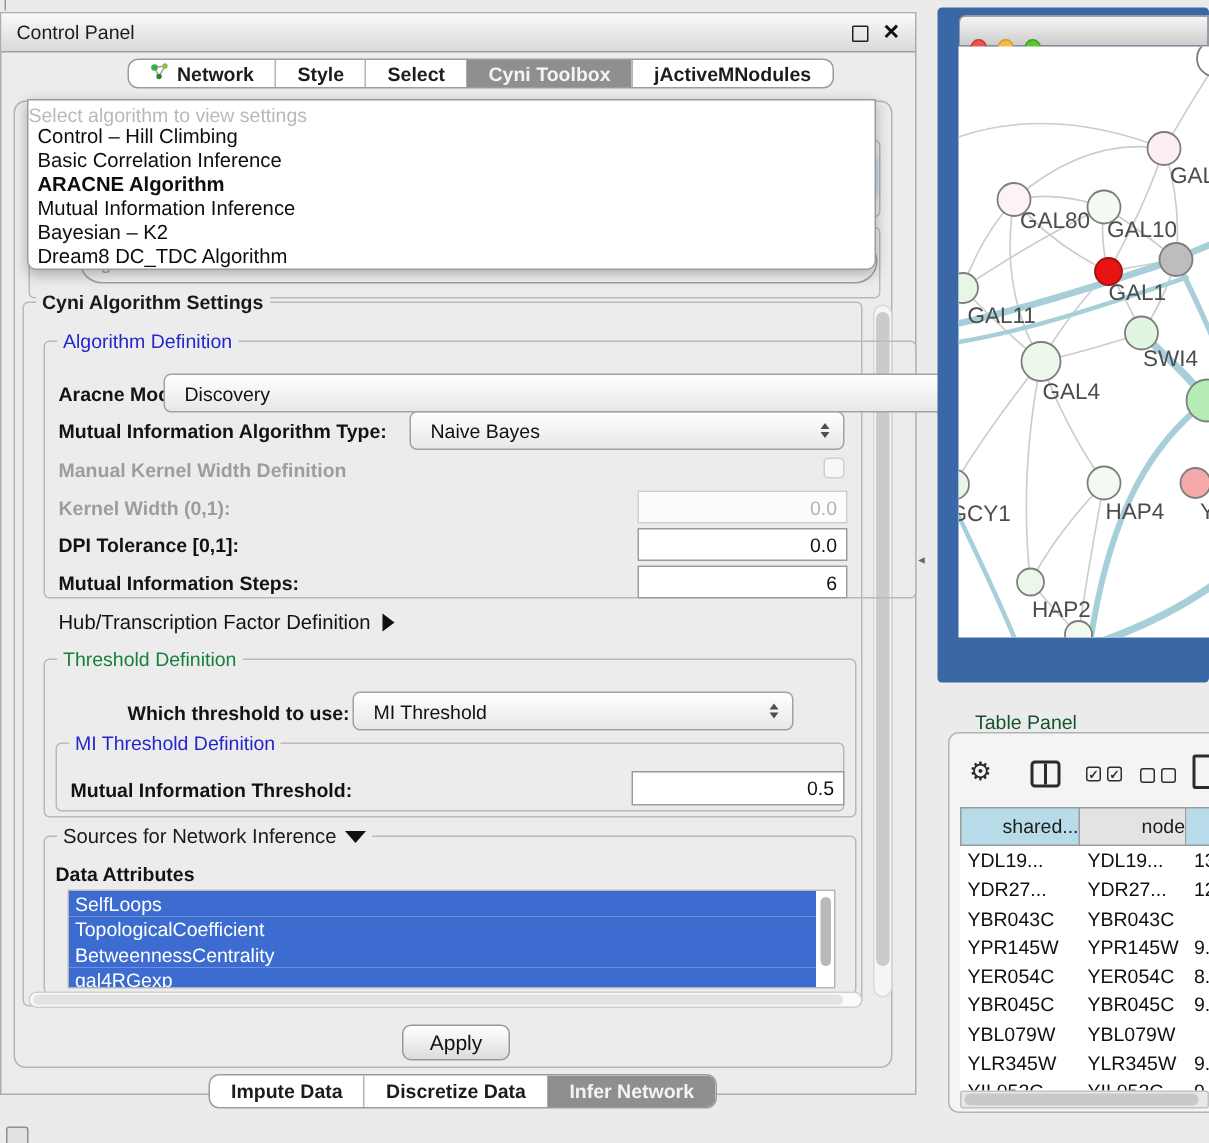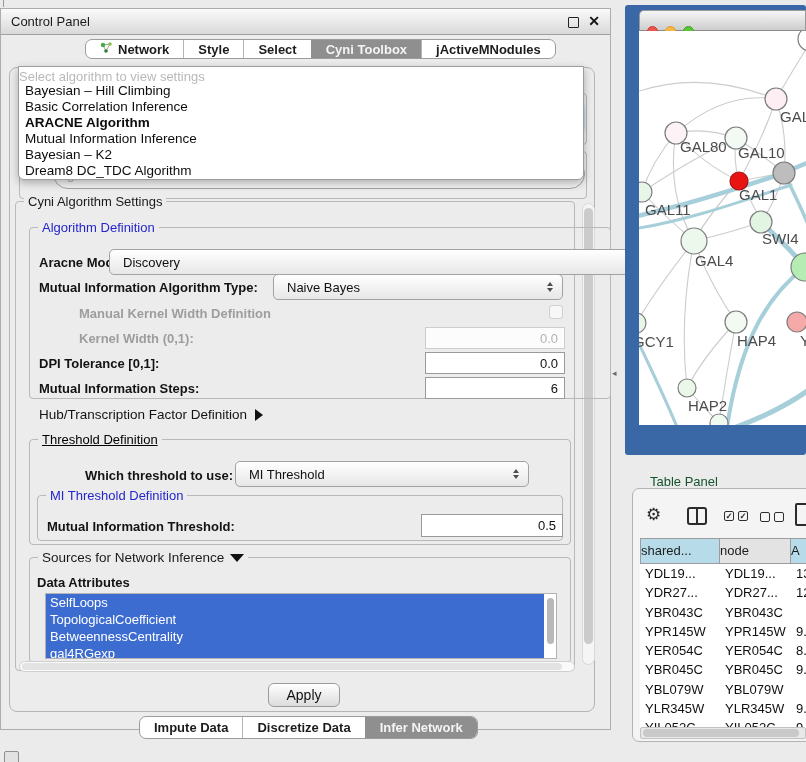--- a/index.html
+++ b/index.html
@@ -18,21 +18,21 @@
   .seg.sel{background:#8f8f8f;color:#f4f4f4;border-left-color:#8f8f8f;}
   
   #content-box{position:absolute;left:8px;top:58px;width:586px;height:645px;border:1px solid #b5b5b5;border-radius:8px;background:#ececec;box-sizing:border-box;}
   .gbox{position:absolute;border:1px solid #b9b9b9;border-radius:4px;box-sizing:border-box;}
   .gleg{position:absolute;top:-8px;left:8px;background:#ececec;padding:0 4px;font-size:13px;white-space:nowrap;display:flex;align-items:center;gap:6px;}
   .combo{position:absolute;background:linear-gradient(#ffffff,#e7e7e7);border:1px solid #a2a2a2;border-radius:5px;font-size:13px;color:#111;display:flex;align-items:center;padding-left:13px;box-sizing:border-box;}
   .combo .arrows{position:absolute;right:9px;top:50%;transform:translateY(-50%);display:flex;flex-direction:column;gap:2px;}
   .arr-up{width:0;height:0;border-left:3.5px solid transparent;border-right:3.5px solid transparent;border-bottom:4.5px solid #4e4e4e;}
   .arr-dn{width:0;height:0;border-left:3.5px solid transparent;border-right:3.5px solid transparent;border-top:4.5px solid #4e4e4e;}
   .lbl{position:absolute;font-size:13px;font-weight:bold;color:#131313;white-space:nowrap;}
-  .lbl.dis{color:#9d9d9d;margin-left:40px;}
+  .lbl.dis{color:#9d9d9d;}
   .lbl.plain{font-weight:normal;font-size:13.5px;}
   .field{position:absolute;border:1px solid #9a9a9a;background:#fff;font-size:13px;color:#111;text-align:right;padding:0 6px;box-sizing:border-box;font-family:"Liberation Sans",sans-serif;}
   .field.dis{border-color:#cdcdcd;color:#b2b2b2;background:#fcfcfc;}
   .checkbox{position:absolute;width:14px;height:14px;border:1px solid #cfcfcf;background:#f7f7f7;border-radius:3px;box-sizing:border-box;}
   
   #popup{position:absolute;left:17px;top:57px;width:566px;height:114px;background:#fff;border:1px solid #9c9c9c;border-radius:0 0 6px 6px;box-shadow:0 3px 9px rgba(0,0,0,.28);box-sizing:border-box;z-index:20;}
   #popup-header{font-size:13px;color:#b9b9b9;padding-top:2px;height:14px;}
   .pop-item{height:16px;line-height:16px;font-size:13.5px;color:#0d0d0d;padding-left:6px;white-space:nowrap;}
   .pop-item.bold{font-weight:bold;}
   
@@ -56,21 +56,21 @@
   #tp-label{position:absolute;left:650px;top:474px;font-size:13px;color:#14532d;}
   #tp-panel{position:absolute;left:632px;top:488px;width:180px;height:254px;background:#f4f4f4;border:1px solid #b3b3b3;border-radius:7px;box-sizing:border-box;}
   .gear-icon{position:absolute;left:646px;top:504px;font-size:17px;color:#2a2a2a;}
   .col-icon{position:absolute;left:687px;top:507px;width:20px;height:18px;border:2px solid #2b2b2b;border-radius:3px;box-sizing:border-box;}
   .col-icon div{position:absolute;left:7px;top:0;bottom:0;width:2px;background:#2b2b2b;}
   .cb-pair{position:absolute;display:flex;gap:4px;}
   .cb{width:10px;height:10px;border:1.5px solid #2f2f2f;border-radius:2px;font-size:8.5px;line-height:9px;text-align:center;font-weight:bold;color:#2f2f2f;box-sizing:border-box;}
   .page-icon{position:absolute;left:795px;top:503px;width:18px;height:23px;border:2px solid #2b2b2b;border-radius:2px;box-sizing:border-box;background:#f4f4f4;}
   #tbl-bg{position:absolute;left:640px;top:538px;width:166px;height:200px;background:#fff;}
   #tbl-head{position:absolute;left:640px;top:538px;height:26px;display:flex;overflow:hidden;width:166px;}
-  .th{box-sizing:border-box;border:1px solid #9c9c9c;border-left:none;font-size:13px;color:#1d1d1d;text-align:left;line-height:24px;flex:none;}
+  .th{box-sizing:border-box;border:1px solid #9c9c9c;border-left:none;font-size:13px;color:#1d1d1d;text-align:right;line-height:24px;flex:none;}
   .th:first-child{border-left:1px solid #9c9c9c;}
   #tbl-rows{position:absolute;left:640px;top:566px;width:166px;height:161px;overflow:hidden;}
   .tr{display:flex;height:19.3px;}
   .td{box-sizing:border-box;font-size:13px;color:#101010;padding-left:5px;white-space:nowrap;overflow:hidden;flex:none;}
   #splitter-handle{position:absolute;left:612px;top:368px;font-size:9px;color:#6a6a6a;}
   #corner-icon{position:absolute;left:4px;top:751px;width:15px;height:14px;border:1.5px solid #8f8f8f;background:#e2e2e2;border-radius:2px;box-sizing:border-box;}
   .top-notch{position:absolute;left:3px;top:0;width:1px;height:7px;background:#9a9a9a;}
   .hub-tri{width:0;height:0;border-top:6px solid transparent;border-bottom:6px solid transparent;border-left:8px solid #111;}
   .down-tri{width:0;height:0;border-left:7px solid transparent;border-right:7px solid transparent;border-top:8px solid #111;}
 </style>
@@ -127,30 +127,30 @@
       <span>gal-filtered sif default node</span>
       <span class="arrows">
           <span class="arr-up"></span>
           <span class="arr-dn"></span>
         </span>
     </div>
 
     <div id="popup">
       <div id="popup-header">Select algorithm to view settings</div>
       <div id="popup-items">
-          <div class="pop-item">Bayesian – Hill Climbing</div>
+          <div class="pop-item">Control – Hill Climbing</div>
           <div class="pop-item">Basic Correlation Inference</div>
           <div class="pop-item bold">ARACNE Algorithm</div>
           <div class="pop-item">Mutual Information Inference</div>
           <div class="pop-item">Bayesian – K2</div>
           <div class="pop-item">Dream8 DC_TDC Algorithm</div>
         </div>
     </div>
 
-    <div class="gbox" style="left:14px;top:192px;width:560px;height:470px;">
+    <div class="gbox" style="left:14px;top:192px;width:560px;height:470px;font-weight:bold;">
       <span class="gleg" style="color:#1a1a1a;">Cyni Algorithm Settings</span>
     </div>
     <div class="vscroll" style="left:581px;top:194px;width:13px;height:462px;">
       <div class="vthumb" style="top:4px;height:436px;"></div>
     </div>
 
     <div class="gbox" style="left:28px;top:218px;width:582px;height:172px;">
       <span class="gleg" style="color:#2525cd;">Algorithm Definition</span>
     </div>
     <span class="lbl" style="left:38px;top:246px;">Aracne Mode:</span>
@@ -177,21 +177,21 @@
     <input class="field" style="left: 424px; top: 343px; width: 140px; height: 22px;" readonly="" value="0.0">
     <span class="lbl" style="left:38px;top:372px;">Mutual Information Steps:</span>
     <input class="field" style="left: 424px; top: 368px; width: 140px; height: 22px;" readonly="" value="6">
 
     <div style="position:absolute;left:38px;top:398px;display:flex;align-items:center;gap:8px;">
       <span class="lbl plain" style="position:static;">Hub/Transcription Factor Definition</span>
       <span class="hub-tri"></span>
     </div>
 
     <div class="gbox" style="left:28px;top:430px;width:542px;height:106px;">
-      <span class="gleg" style="color:#000000;text-decoration:underline;">Threshold Definition</span>
+      <span class="gleg" style="color:#15803d;">Threshold Definition</span>
     </div>
     <span class="lbl" style="left:84px;top:459px;">Which threshold to use:</span>
     <div class="combo" style="left:234px;top:452px;width:294px;height:26px;">
       <span>MI Threshold</span>
       <span class="arrows">
           <span class="arr-up"></span>
           <span class="arr-dn"></span>
         </span>
     </div>
     <div class="gbox" style="left:36px;top:486px;width:526px;height:46px;">

